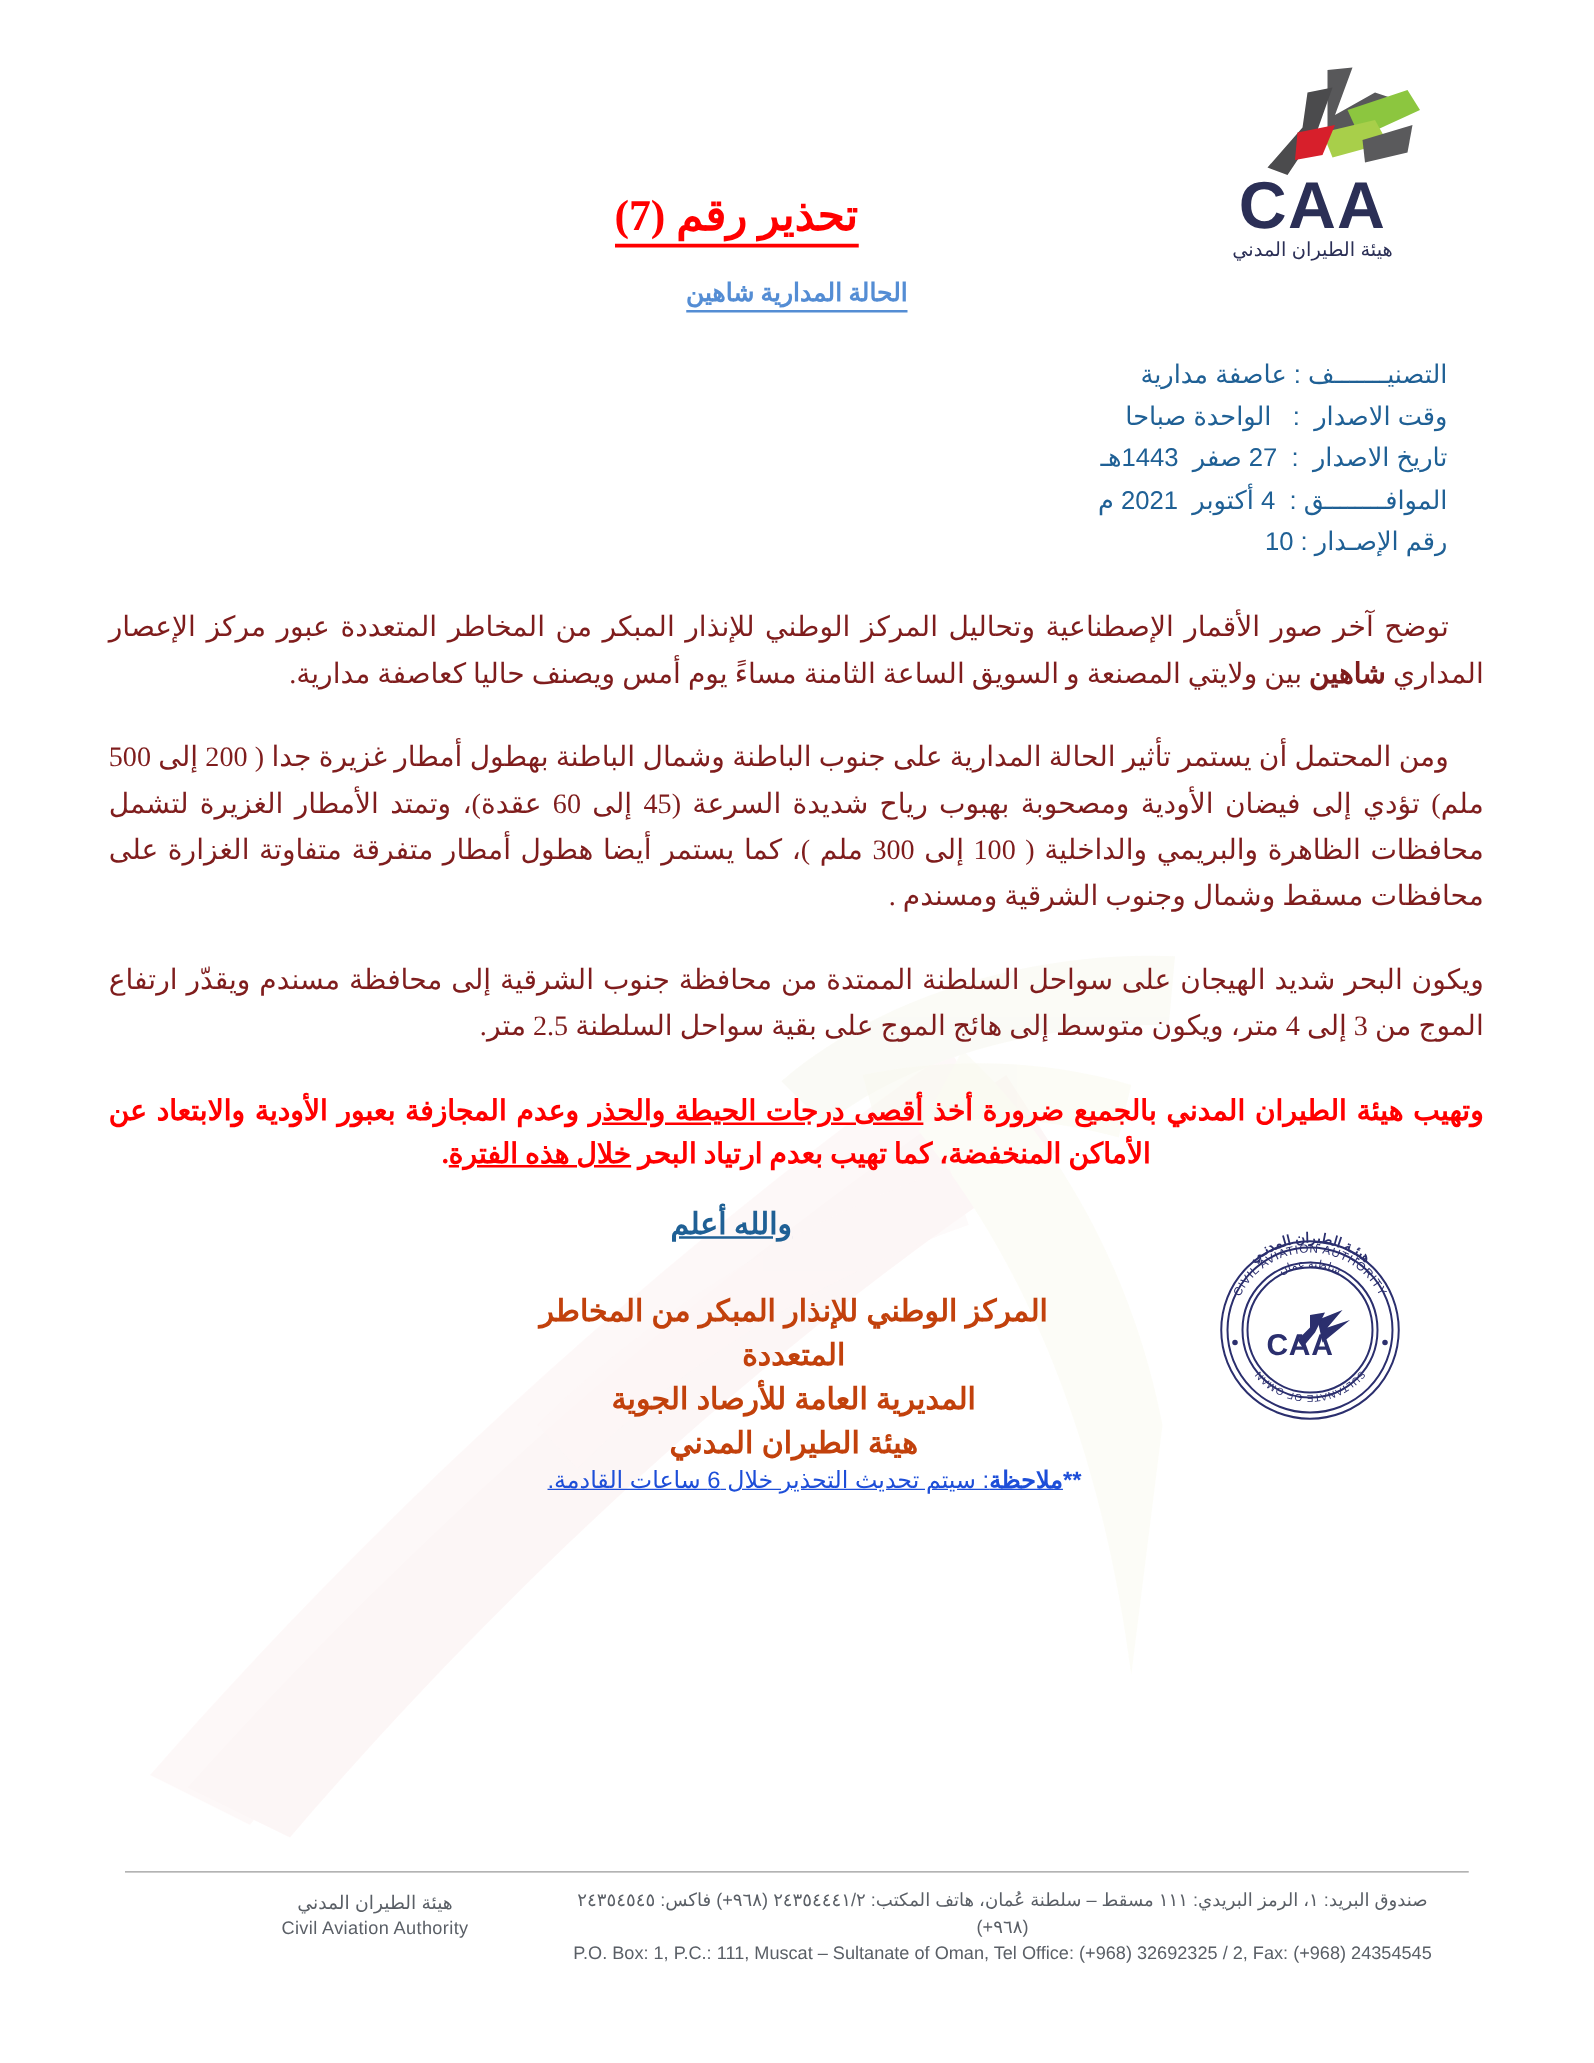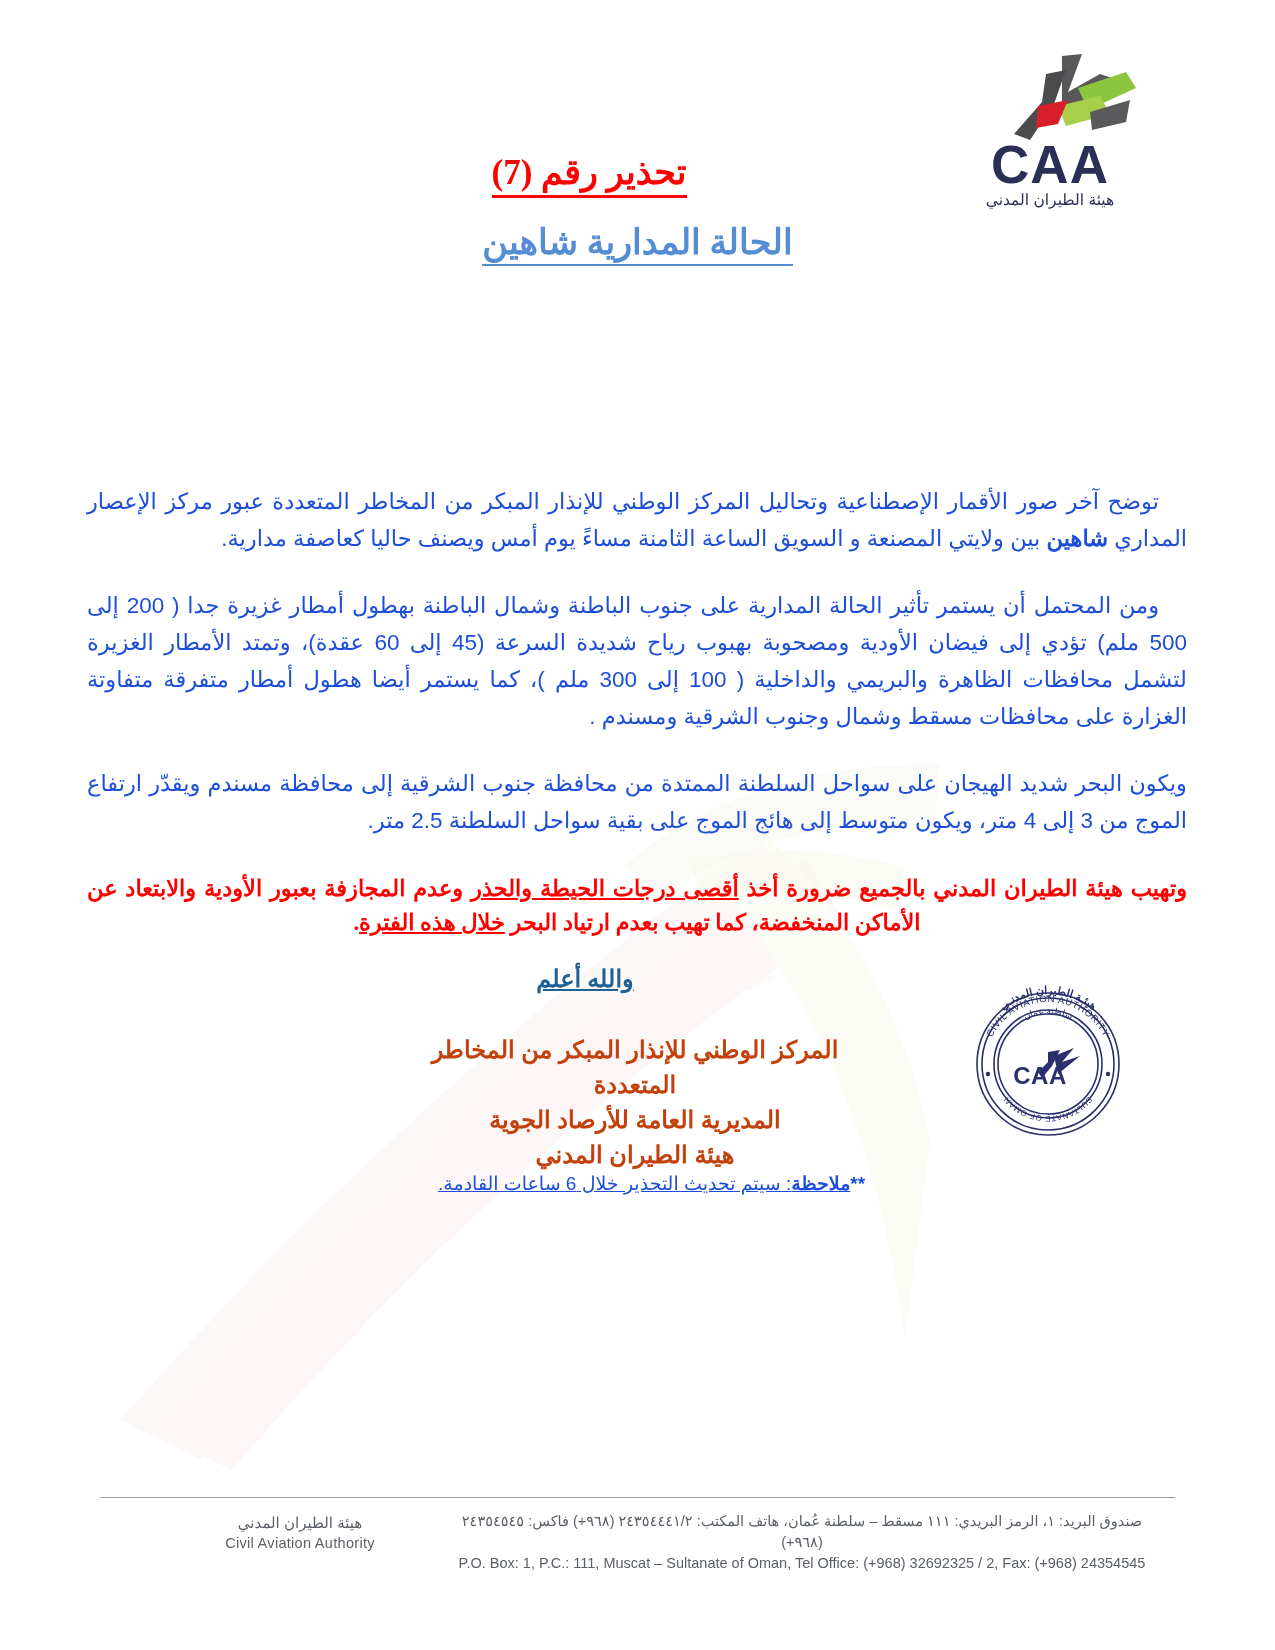--- a/index.html
+++ b/index.html
@@ -78,21 +78,21 @@
     padding-bottom: 3px;
   }
   .title-sub {
     position: absolute;
     top: 222px;
     left: 0;
     width: 1275px;
     text-align: center;
     font-family: "Liberation Serif", serif;
     font-weight: bold;
-    font-size: 35px;
+    font-size: 20px;
     color: #548dd4;
   }
   .title-sub span {
     border-bottom: 2px solid #548dd4;
     padding-bottom: 2px;
   }
 
   
   .meta {
     position: absolute;
@@ -107,24 +107,24 @@
   }
   .meta .row { white-space: pre; }
 
   
   .body-wrap {
     position: absolute;
     top: 483px;
     right: 88px;
     width: 1100px;
     text-align: justify;
-    font-family: Liberation Sans, sans-serif;
+    font-family: Liberation Serif, serif;
     font-size: 22.5px;
     line-height: 37px;
-    color: #1d4ed8;
+    color: #7f1d1d;
   }
   .para { margin: 0 0 30px 0; text-align: justify; text-align-last: right; }
   .para.indent { text-indent: 28px; }
   .bold { font-weight: bold; }
 
   
   .warn {
     position: absolute;
     top: 872px;
     right: 88px;
@@ -260,20 +260,27 @@
     <div class="logo-ar">هيئة الطيران المدني</div>
   </div>
 
   <div class="title-main">
     <span>تحذير رقم (7)</span>
   </div>
   <div class="title-sub">
     <span>الحالة المدارية شاهين</span>
   </div>
 
+  <div class="meta">
+    <div class="row">التصنيـــــــف : عاصفة مدارية</div>
+    <div class="row">وقت الاصدار  :   الواحدة صباحا</div>
+    <div class="row">تاريخ الاصدار  :  27 صفر  1443هـ</div>
+    <div class="row">الموافــــــــق :  4 أكتوبر  2021 م</div>
+    <div class="row">رقم الإصـدار : 10</div>
+  </div>
 
   <div class="body-wrap">
     <p class="para indent"><span>توضح آخر صور الأقمار الإصطناعية وتحاليل المركز الوطني للإنذار المبكر من المخاطر المتعددة عبور مركز الإعصار المداري </span><span class="bold">شاهين</span><span>  بين ولايتي المصنعة و  السويق الساعة الثامنة مساءً يوم أمس ويصنف حاليا كعاصفة مدارية.</span></p>
 
     <p class="para indent">ومن المحتمل أن يستمر تأثير الحالة المدارية على  جنوب الباطنة وشمال الباطنة بهطول أمطار غزيرة جدا ( 200 إلى 500 ملم) تؤدي إلى فيضان الأودية ومصحوبة بهبوب رياح شديدة السرعة (45 إلى 60 عقدة)، وتمتد الأمطار الغزيرة لتشمل محافظات الظاهرة والبريمي والداخلية ( 100 إلى 300 ملم )، كما يستمر أيضا هطول أمطار متفرقة متفاوتة الغزارة على محافظات مسقط وشمال وجنوب الشرقية ومسندم .</p>
 
     <p class="para">ويكون البحر شديد الهيجان على سواحل السلطنة الممتدة من محافظة جنوب الشرقية إلى محافظة مسندم ويقدّر ارتفاع الموج من 3 إلى 4 متر، ويكون متوسط إلى هائج الموج على بقية سواحل السلطنة  2.5 متر.</p>
   </div>
 
   <div class="warn"><span>وتهيب هيئة الطيران المدني بالجميع ضرورة أخذ </span><u>أقصى درجات الحيطة والحذر</u><span> وعدم المجازفة بعبور الأودية والابتعاد عن الأماكن المنخفضة، كما تهيب بعدم ارتياد البحر </span><u>خلال هذه الفترة</u><span>.</span></div>

